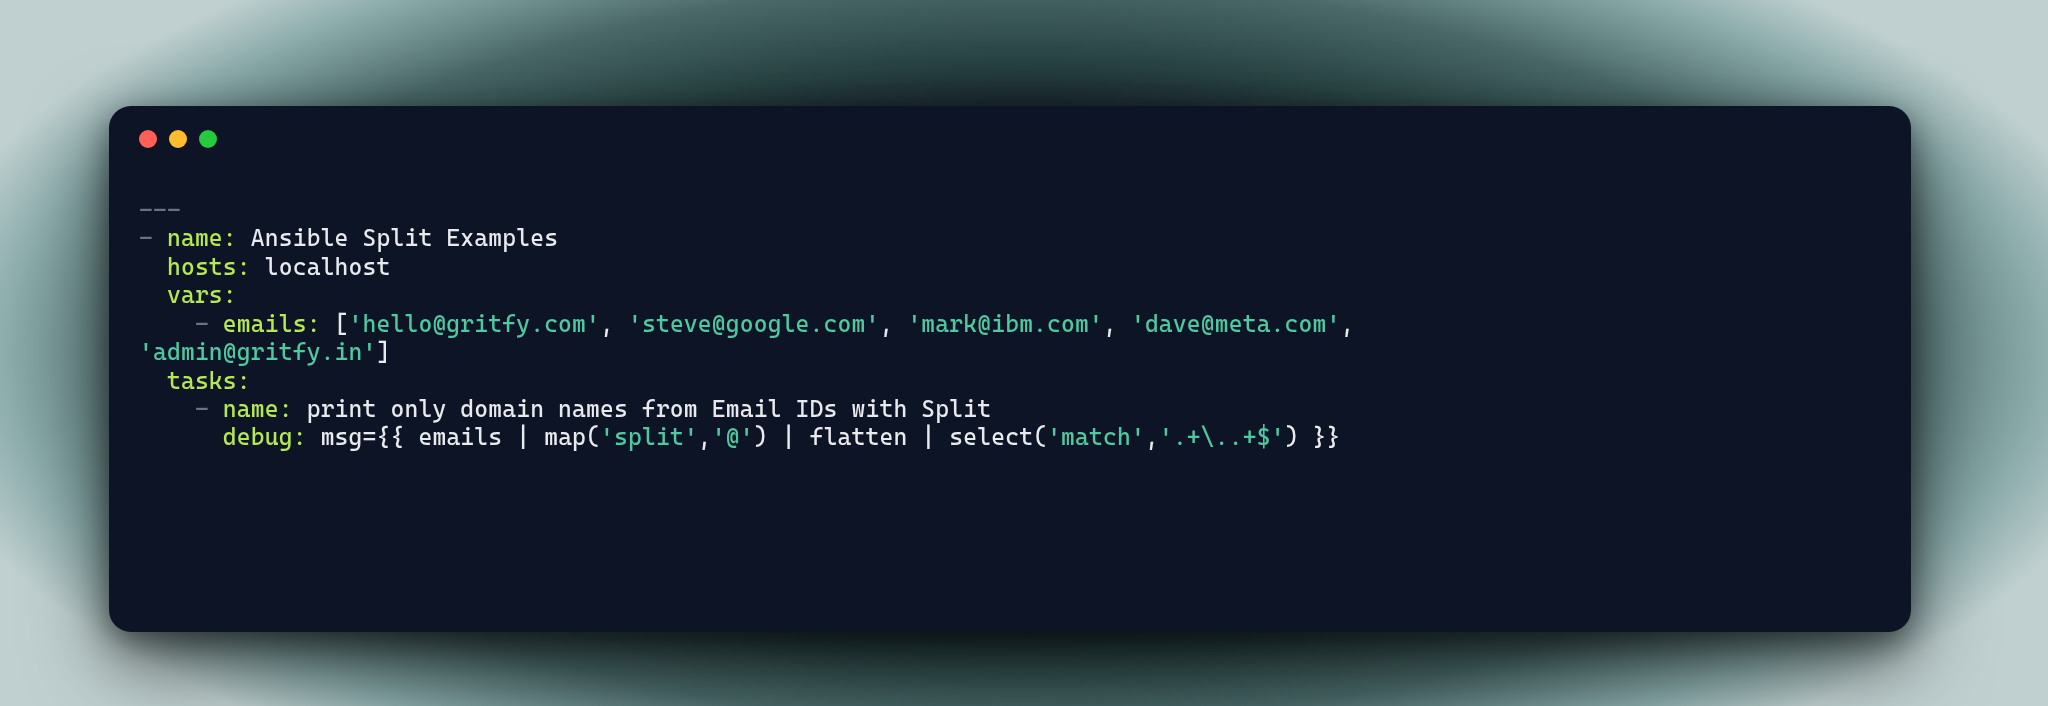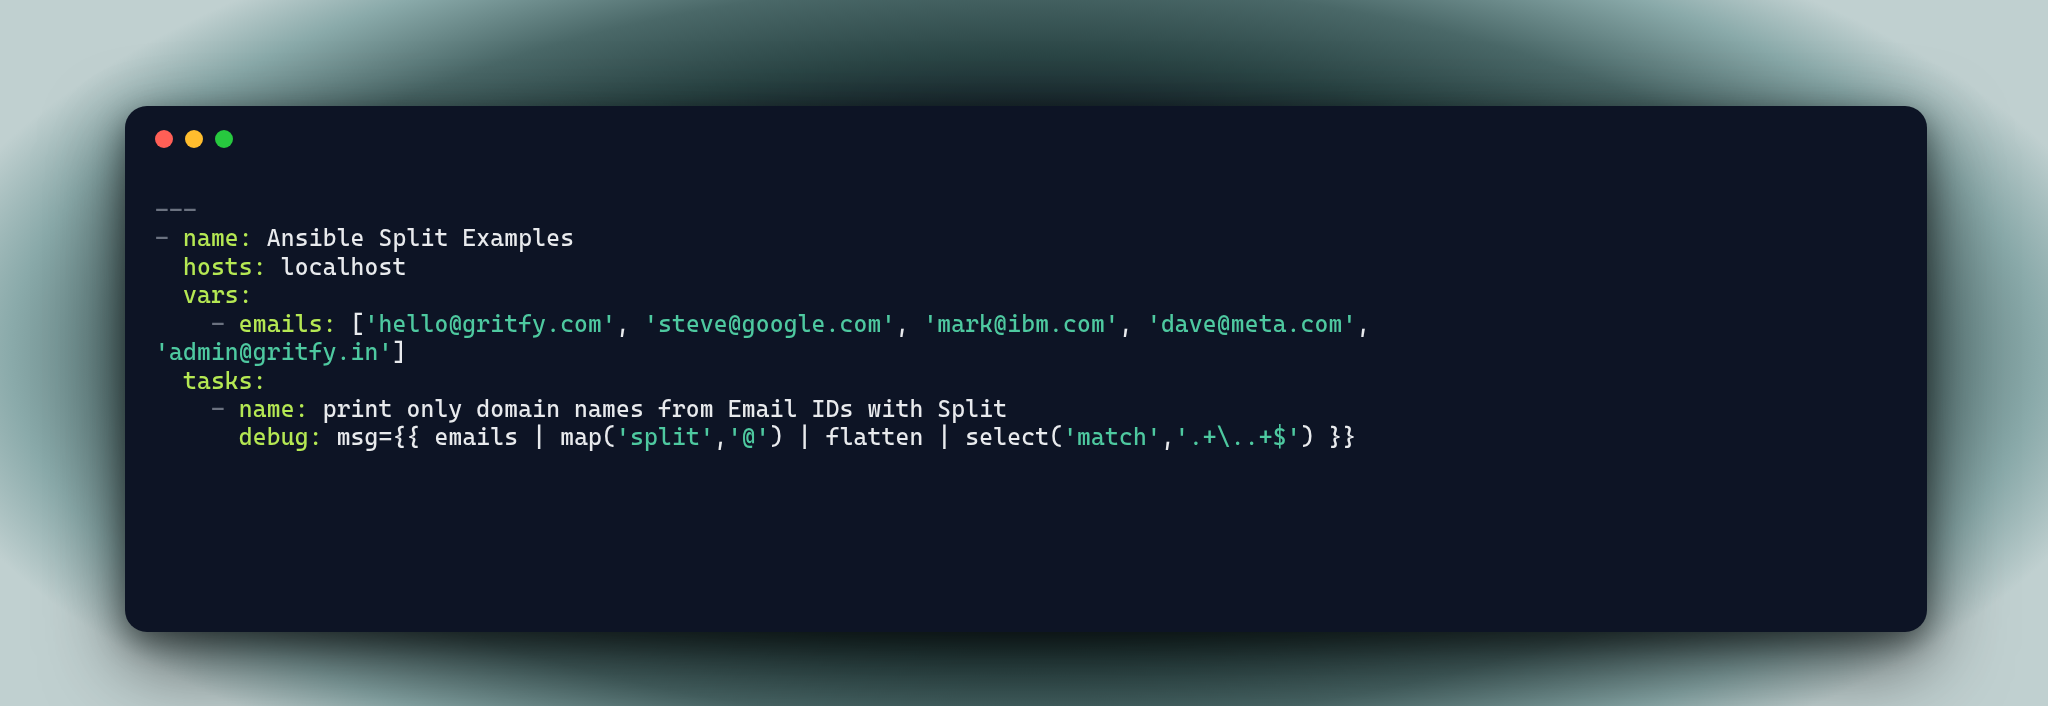--- a/index.html
+++ b/index.html
@@ -14,21 +14,21 @@
       position: relative;
       overflow: hidden;
     }
     .glow-bg {
       position: absolute;
       inset: 0;
       background: radial-gradient(ellipse 55% 70% at center, #0a0e1a 0%, #0a0e1a 40%, #2a4545 60%, #4a6868 75%, #8aaaaa 90%, #c0d0d0 100%);
     }
     .window {
       position: absolute;
-      left: 125px;
+      left: 109px;
       top: 106px;
       width: 1802px;
       height: 526px;
       background: #0d1425;
       border-radius: 22px;
       box-shadow: 0 30px 80px rgba(0,0,0,0.6), 0 10px 30px rgba(0,0,0,0.4);
       padding: 24px 30px;
     }
     .titlebar {
       display: flex;

